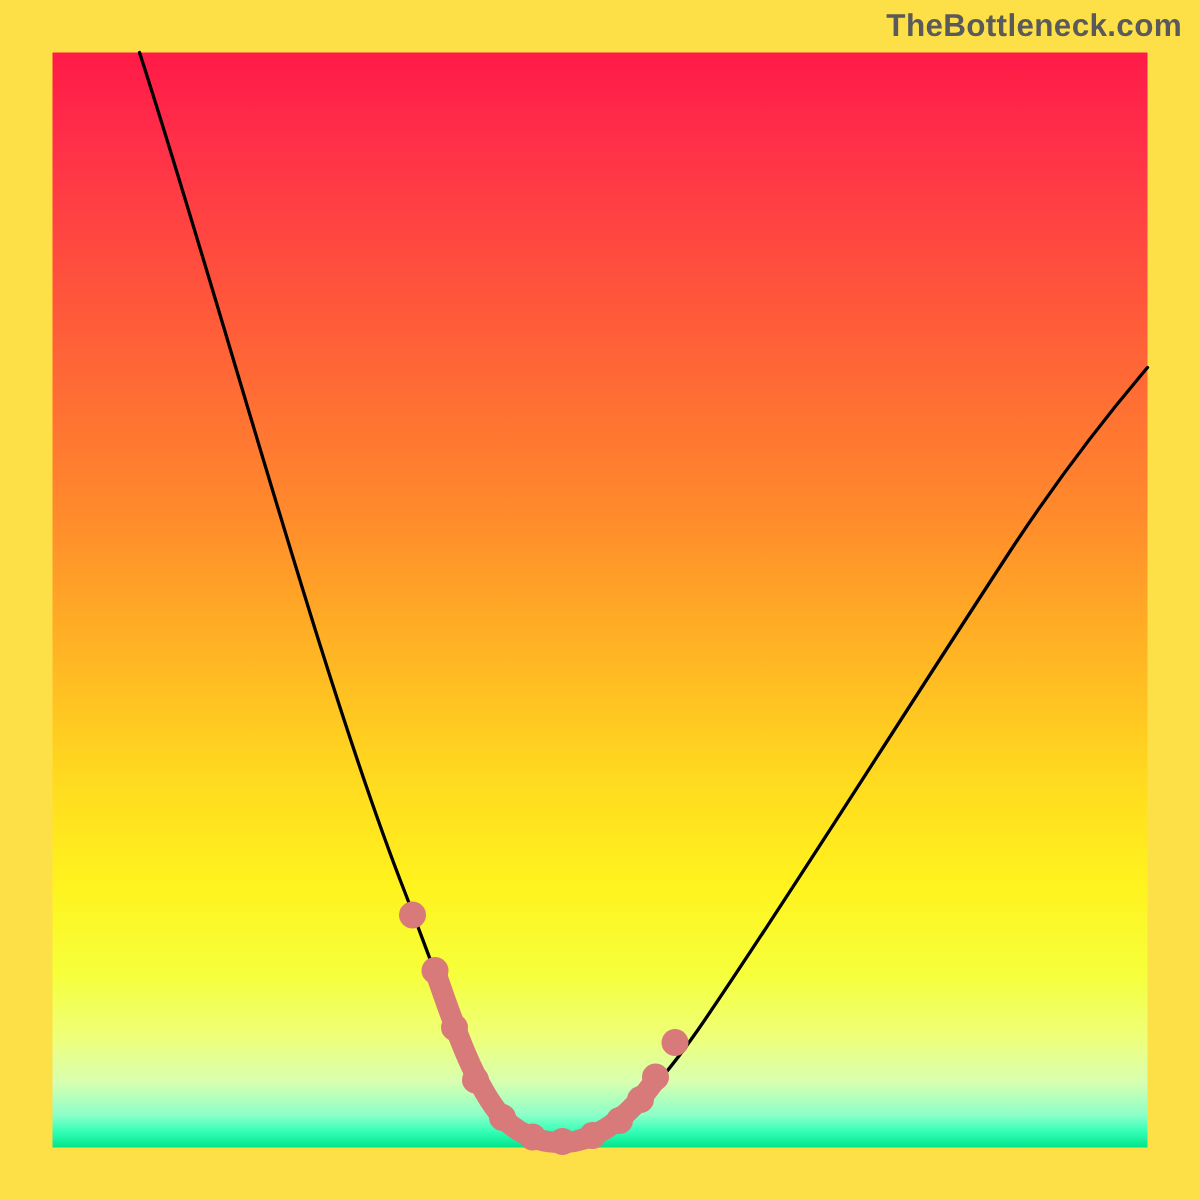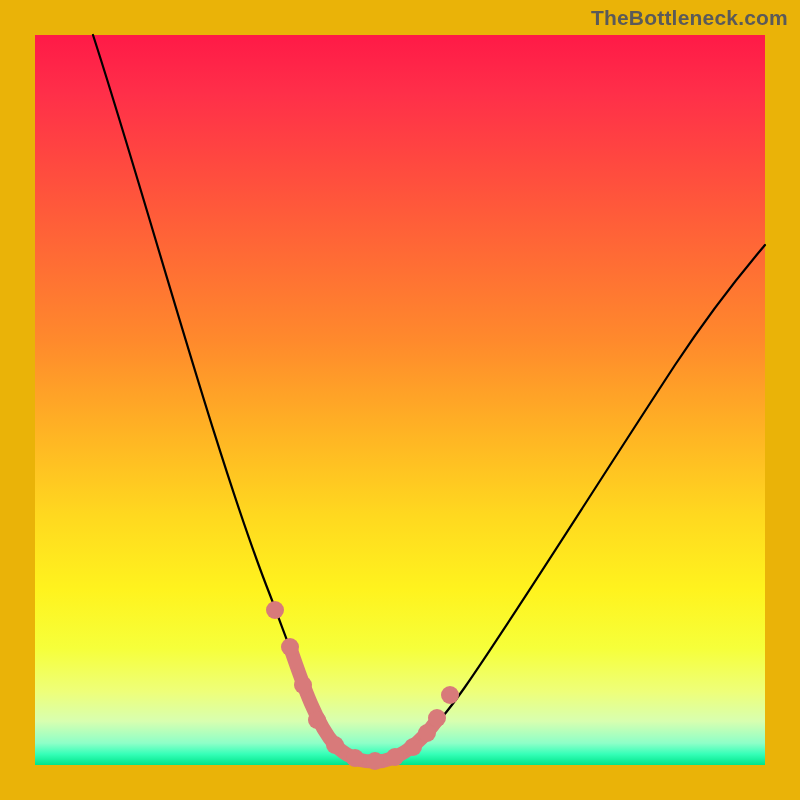--- a/index.html
+++ b/index.html
@@ -8,21 +8,21 @@
     width: 800px;
     height: 800px;
     background: #000;
     overflow: hidden;
     font-family: Arial, Helvetica, sans-serif;
   }
   .frame {
     position: absolute;
     left: 0; top: 0;
     width: 800px; height: 800px;
-    background: #eab308;
+    background: #fde047;
   }
   .plot-area {
     position: absolute;
     left: 35px;
     top: 35px;
     width: 730px;
     height: 730px;
     
     background: linear-gradient(to bottom,
       #ff1a47 0%,

